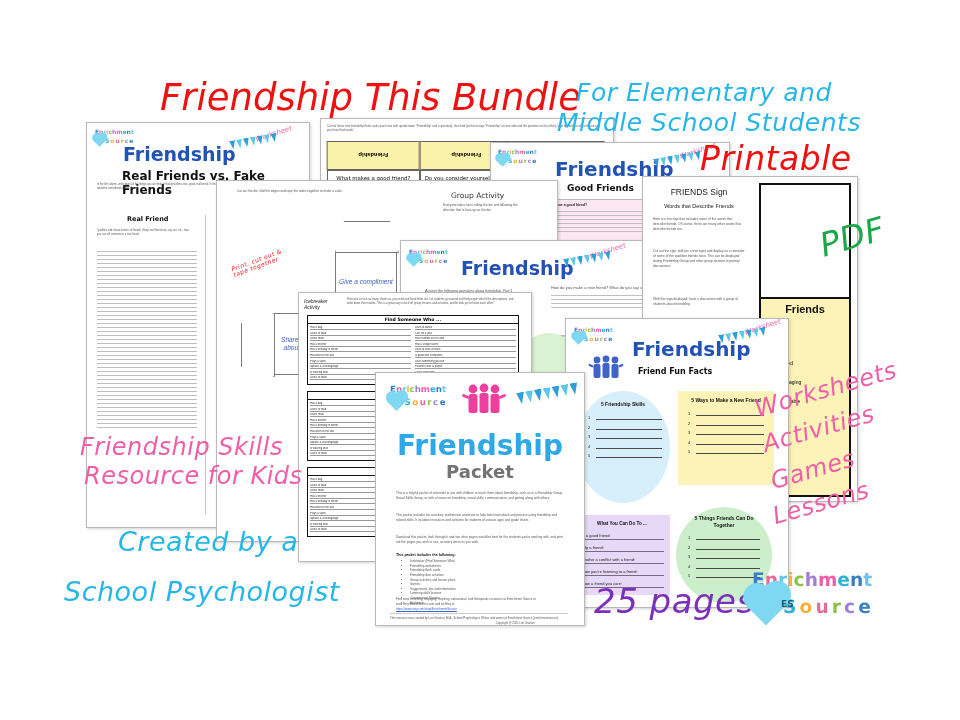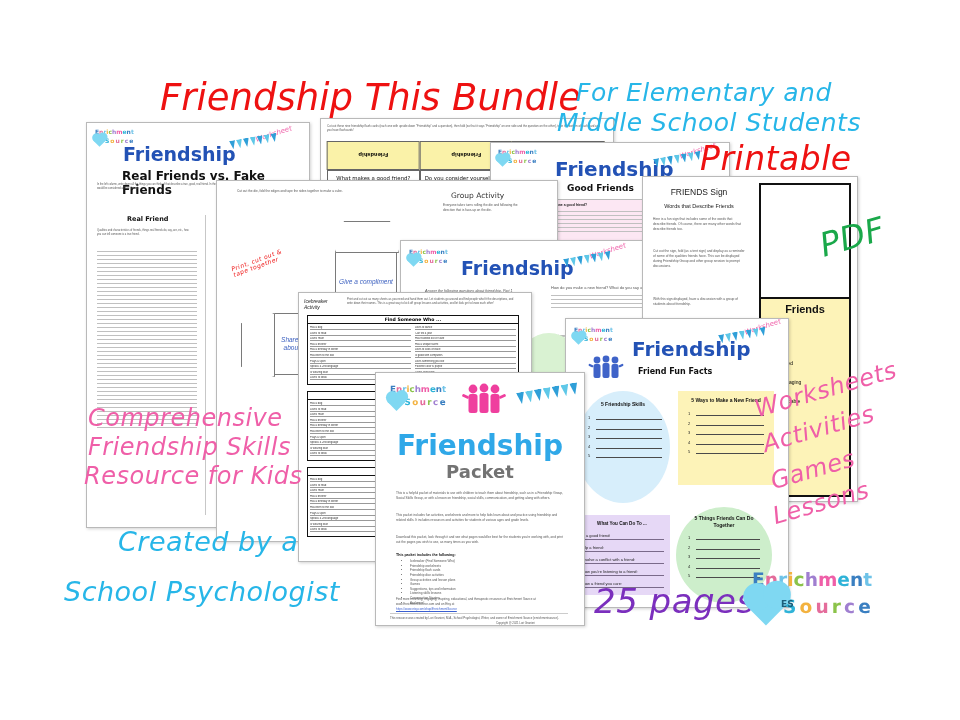--- a/index.html
+++ b/index.html
@@ -642,22 +642,21 @@
   </div>
 
   <div class="mk red title-main" style="left:160px;top:79px;">Friendship This Bundle</div>
 
   <div class="mk cyan sub-cyan" style="left:576px;top:80px;">For Elementary and</div>
   <div class="mk cyan sub-cyan" style="left:557px;top:110px;">Middle School Students</div>
 
   <div class="mk red printable" style="left:700px;top:142px;">Printable</div>
   <div class="mk green pdf" style="left:816px;top:230px;">PDF</div>
 
-  <div class="mk pink pinkblock" style="left:88px;top:406px;">Comprehensive</div>
-  <div class="mk pink pinkblock" style="left:88px;top:435px;">Friendship Skills</div>
+  <div class="mk pink pinkblock" style="left:80px;top:435px;">Friendship Skills</div>
   <div class="mk pink pinkblock" style="left:84px;top:464px;">Resource for Kids</div>
 
   <div class="mk cyan cyanblock" style="left:118px;top:528px;">Created by a</div>
   <div class="mk cyan cyanblock" style="left:64px;top:578px;">School Psychologist</div>
 
   <div class="mk pink rightstack" style="left:752px;top:398px;">Worksheets</div>
   <div class="mk pink rightstack" style="left:760px;top:433px;">Activities</div>
   <div class="mk pink rightstack" style="left:768px;top:470px;">Games</div>
   <div class="mk pink rightstack" style="left:770px;top:505px;">Lessons</div>
 

